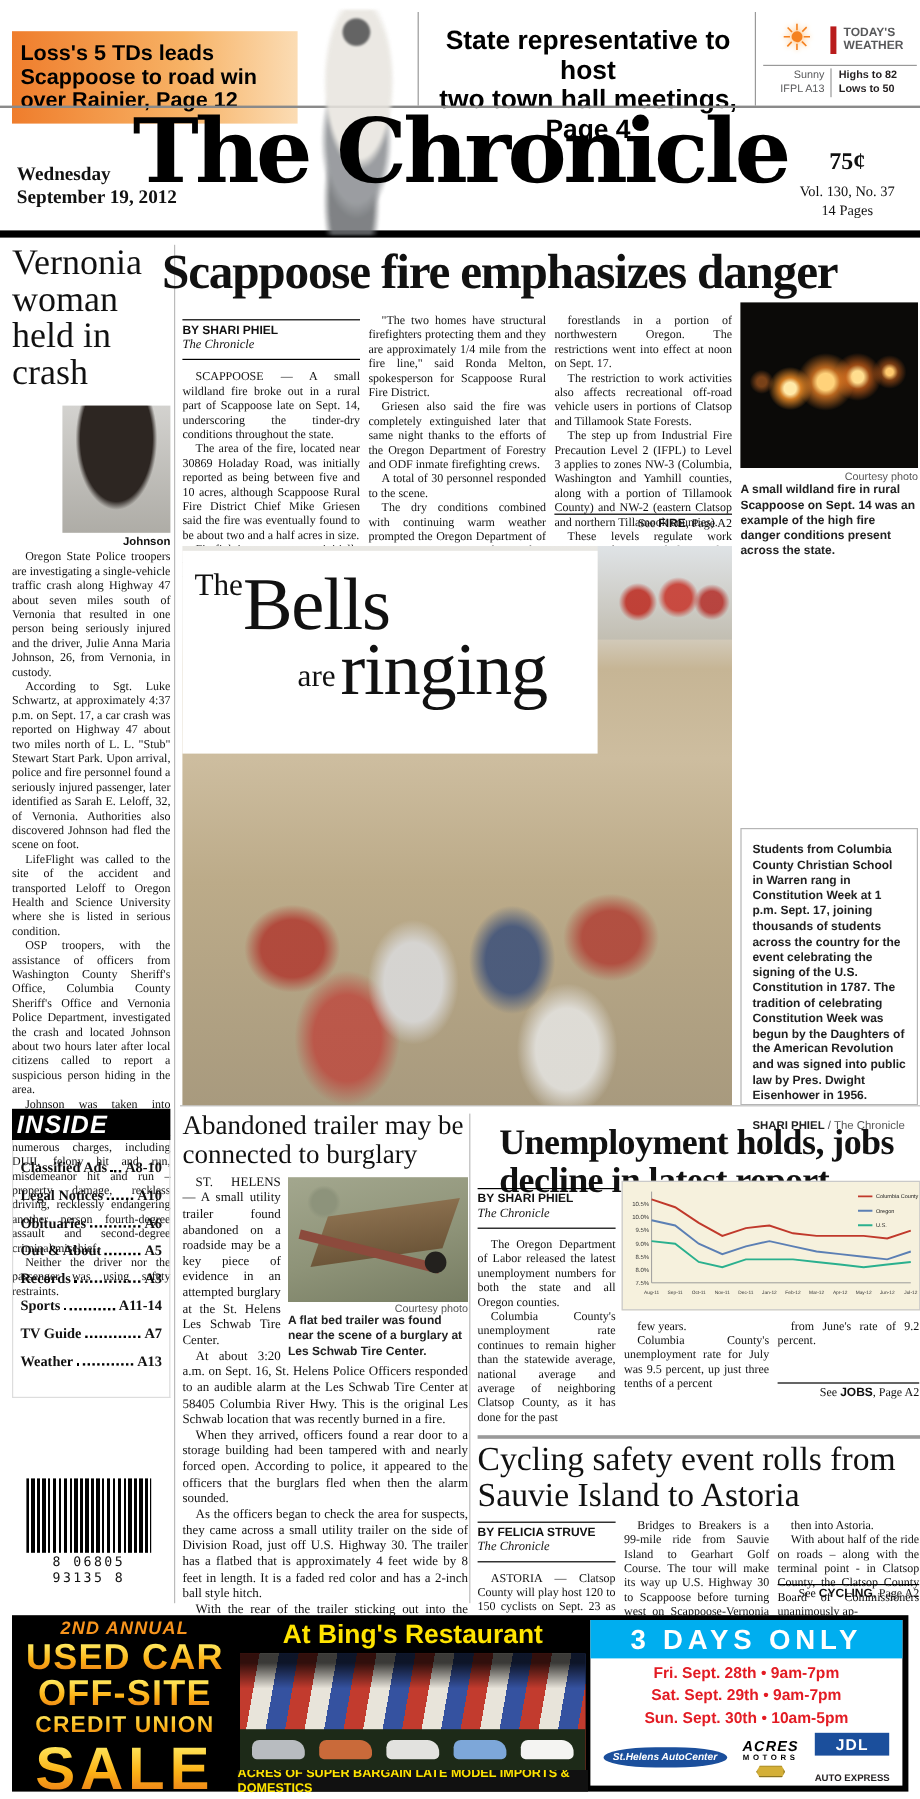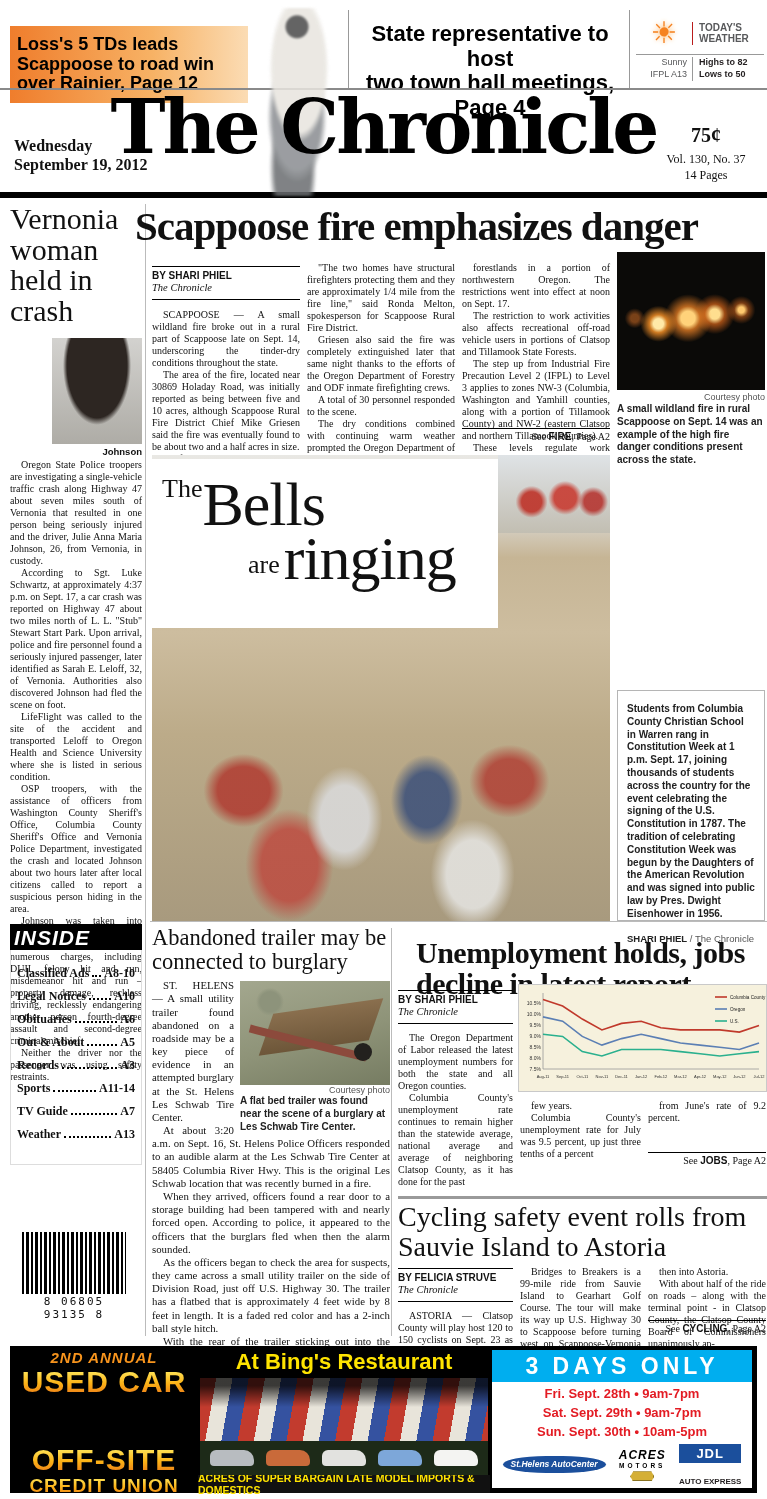--- a/index.html
+++ b/index.html
@@ -21,21 +21,21 @@
     filter:blur(1px);opacity:.85;}
   .vrule{width:1px;background:#999;}
   .vr1{left:348px;top:10px;height:78px;}
   .vr2{left:629px;top:10px;height:78px;}
   .center-teaser{left:354px;top:22px;width:272px;text-align:center;
     font:bold 22px/1.12 "Liberation Sans",sans-serif;color:#000;white-space:pre-line;}
   .weather{left:636px;top:12px;width:128px;height:72px;font-family:"Liberation Sans",sans-serif;}
   .w-top{display:flex;align-items:center;height:42px;border-bottom:1px solid #999;}
   .sun-icon{width:56px;text-align:center;font-size:30px;color:#f58220;line-height:1;
     text-shadow:0 0 4px #ffb25e;}
-  .w-title{flex:1;border-left:1px solid #b91c1c;padding-left:6px;
+  .w-title{flex:1;border-left:5px solid #b91c1c;padding-left:6px;
     font:bold 10px/1.15 "Liberation Sans",sans-serif;color:#58595b;white-space:pre-line;}
   .w-bottom{display:flex;height:28px;align-items:center;}
   .w-left{width:56px;text-align:right;padding-right:5px;box-sizing:border-box;
     font:9px/1.3 "Liberation Sans",sans-serif;color:#58595b;}
   .w-right{flex:1;border-left:1px solid #999;padding-left:6px;
     font:bold 9px/1.3 "Liberation Sans",sans-serif;color:#231f20;}
   .hrule-top{left:0;top:88px;width:767px;height:2px;background:#8a8a8a;}
 
   
   .mast-date{left:14px;top:136px;font:bold 16px/1.2 "Liberation Serif",serif;}
@@ -165,21 +165,21 @@
 
   
   .ad{left:10px;top:1346px;width:747px;height:147px;background:#000;display:flex;
       font-family:"Liberation Sans",sans-serif;}
   .ad-left{width:188px;text-align:center;padding-top:3px;}
   .ad-annual{font:italic 900 15px/1.2 "Liberation Sans",sans-serif;color:#f7941d;letter-spacing:1px;}
   .ad-grad{font-weight:900;background:linear-gradient(#fff46e,#fcb216 55%,#e8731a);
      -webkit-background-clip:text;background-clip:text;color:transparent;
      text-shadow:0 0 1px rgba(0,0,0,0);}
   .ad-usedcar{font-size:30px;line-height:1.0;letter-spacing:1px;}
-  .ad-offsite{font-size:30px;line-height:1.0;letter-spacing:1px;margin-top:48px;}
+  .ad-offsite{font-size:30px;line-height:1.0;letter-spacing:1px;}
   .ad-cu{font-size:19px;line-height:1.15;letter-spacing:1px;}
   .ad-sale{font-size:50px;line-height:1.0;letter-spacing:4px;}
   .ad-mid{width:292px;display:flex;flex-direction:column;}
   .ad-bings{height:32px;display:flex;align-items:center;justify-content:center;
      font:900 22px "Liberation Sans",sans-serif;color:#ffe400;}
   .ad-tent{flex:1;margin:0 2px;position:relative;overflow:hidden;background:
      linear-gradient(180deg,rgba(0,0,0,.75) 0 8%,transparent 30%),
      repeating-linear-gradient(100deg,#c23b2e 0 16px,#e8e4da 16px 32px,#3552a0 32px 48px);}
   .ad-cars{position:absolute;left:0;right:0;bottom:0;height:34px;background:#1d2a18;
      display:flex;align-items:center;justify-content:space-around;padding:0 4px;}

